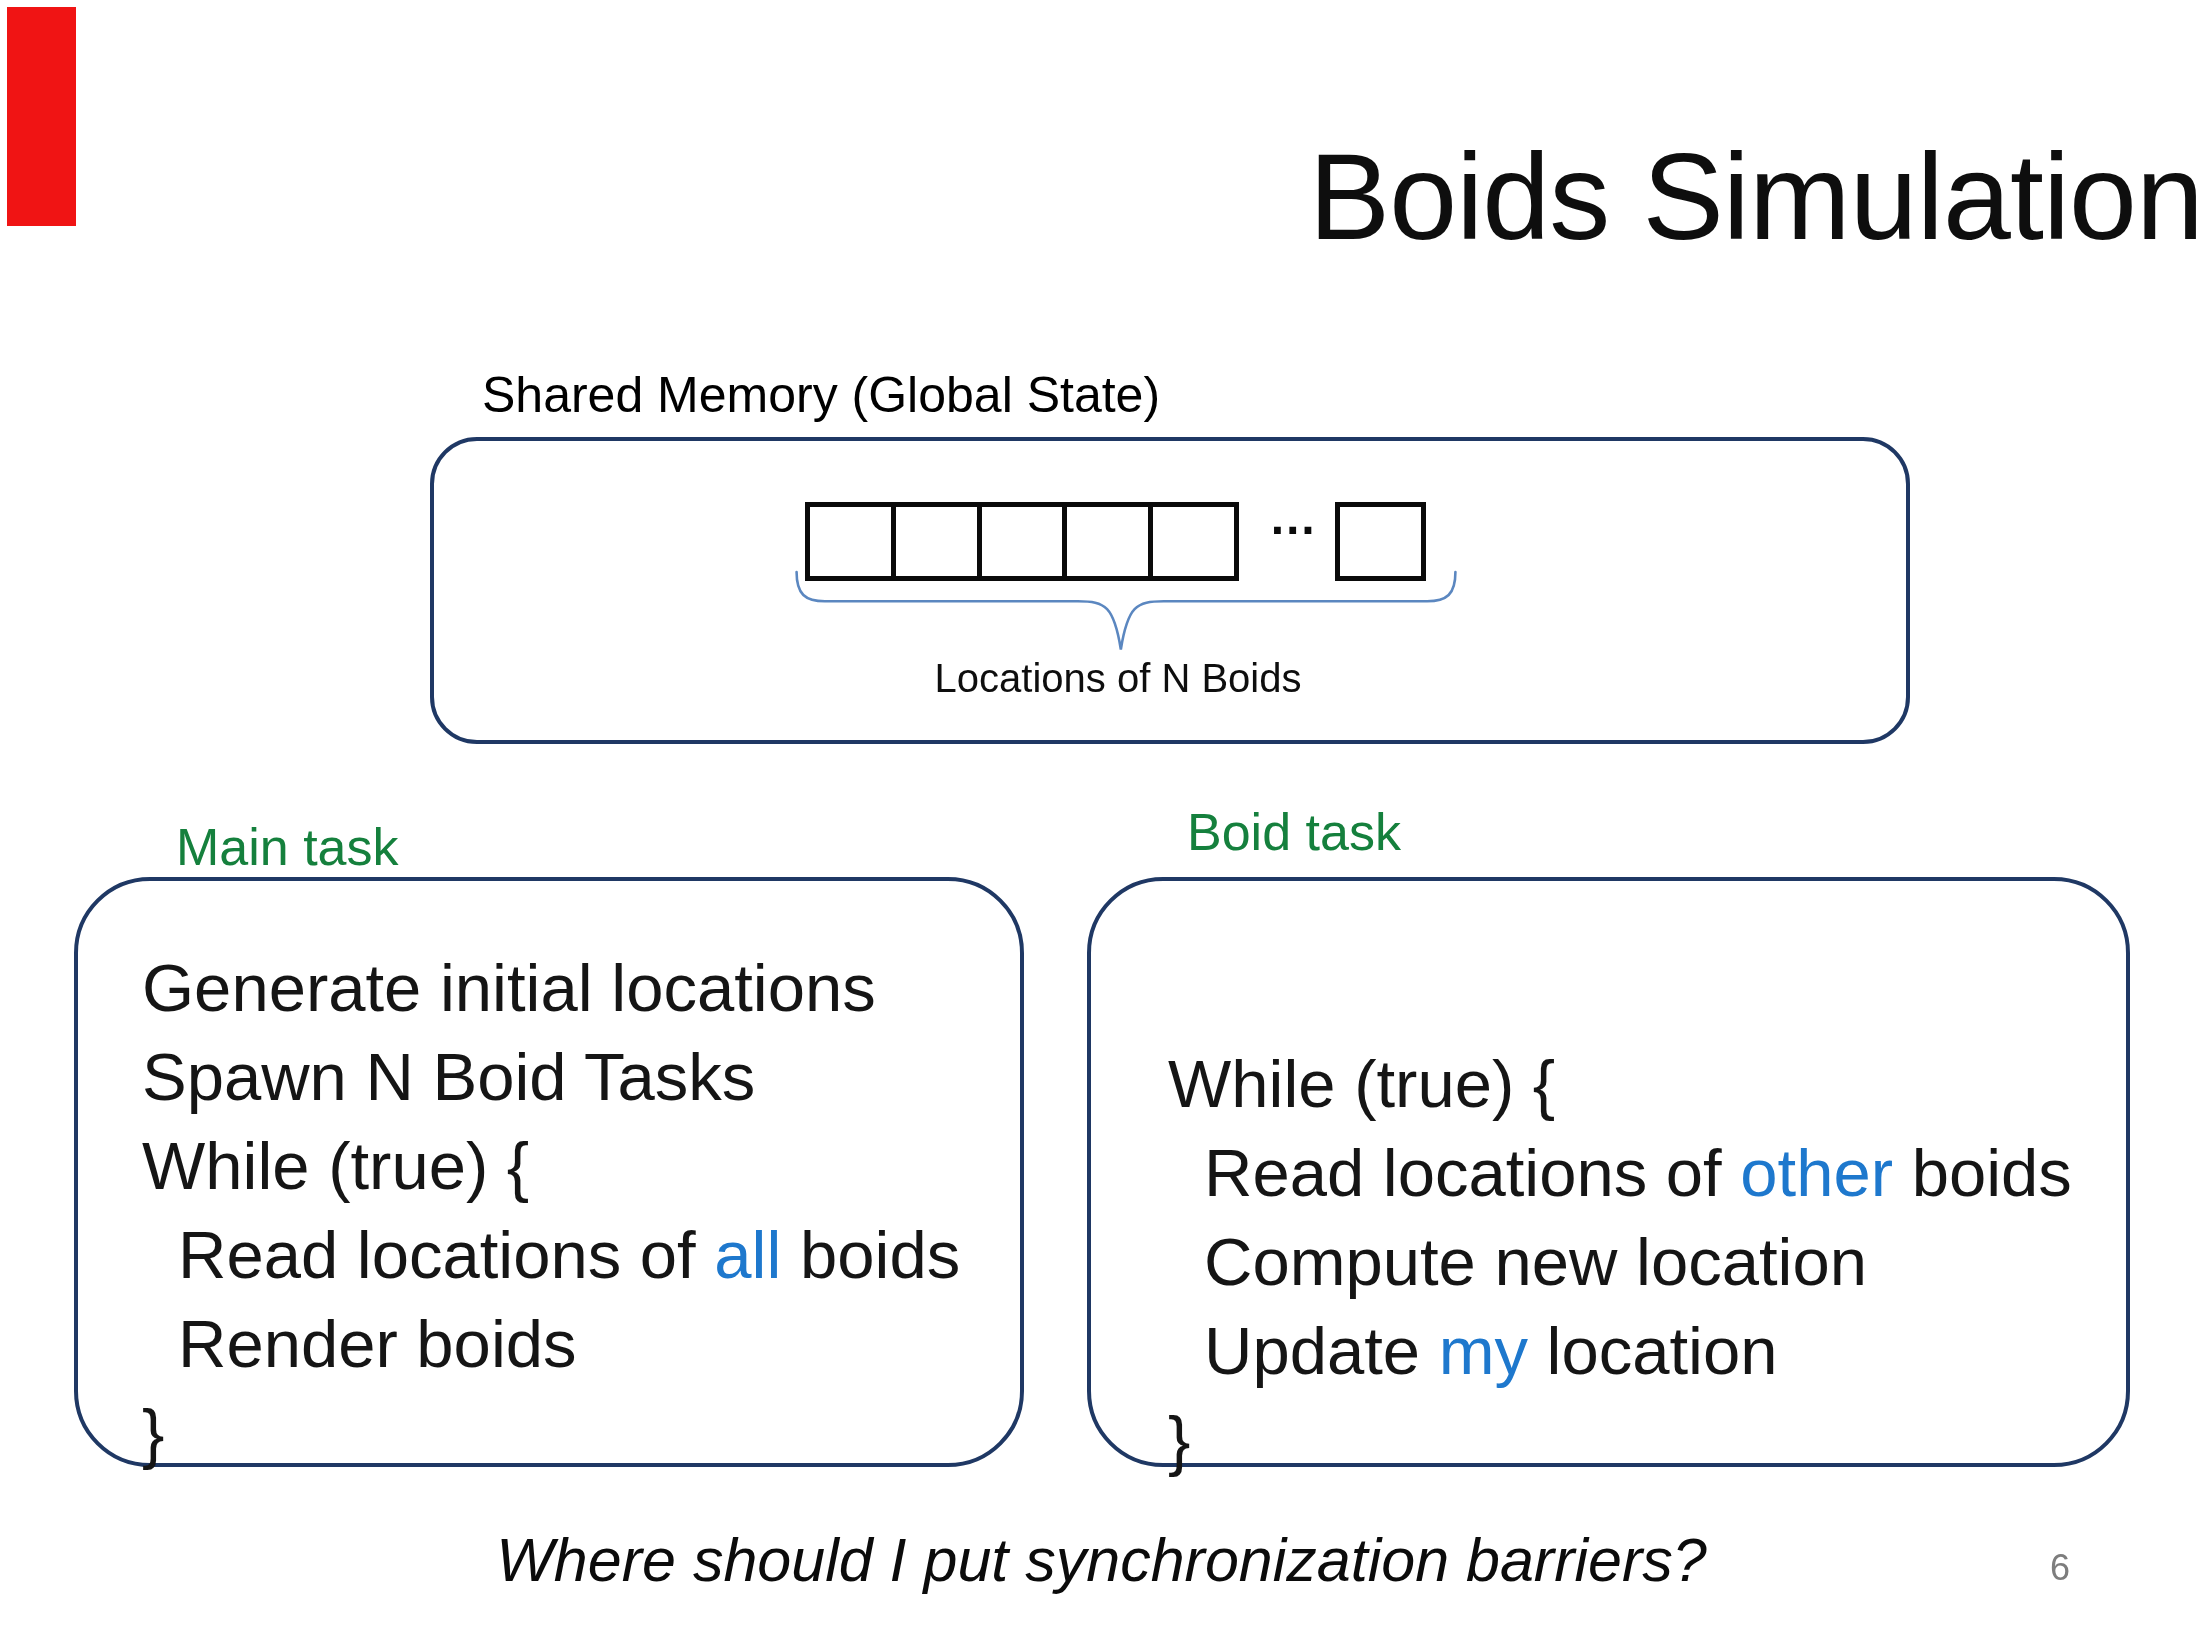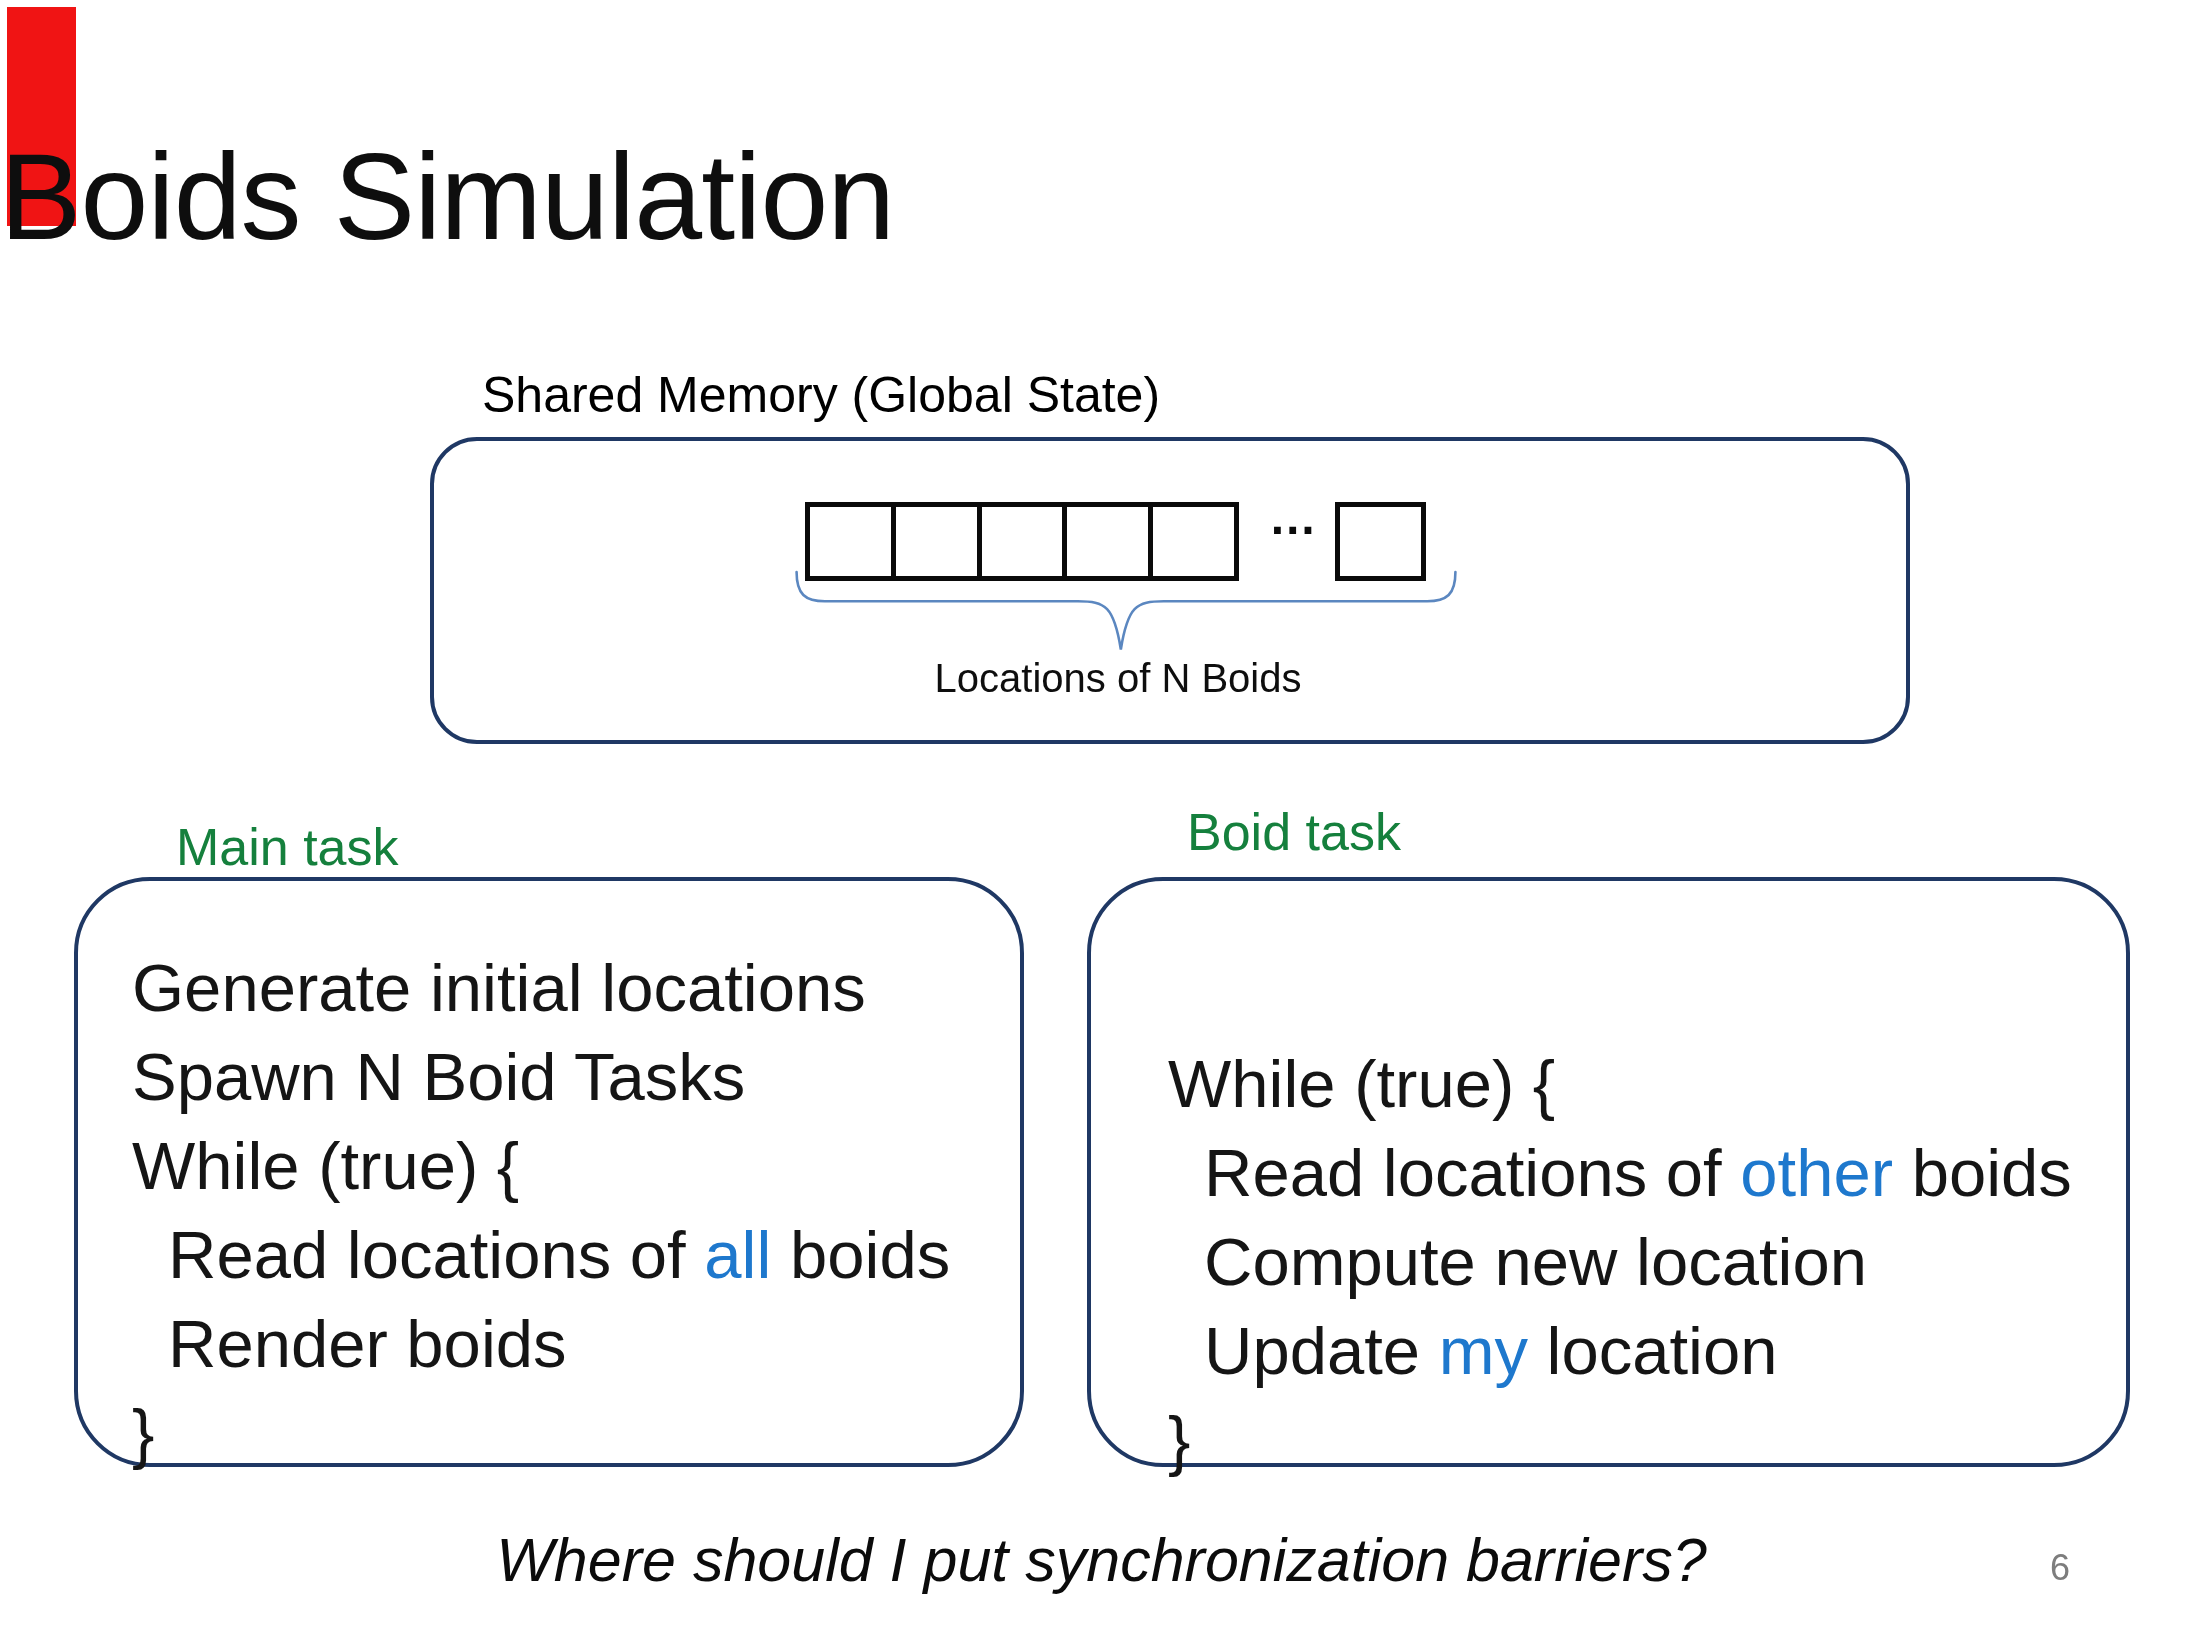--- a/index.html
+++ b/index.html
@@ -9,21 +9,21 @@
     font-family:"Liberation Sans", sans-serif;
     color:#151515;
   }
   .abs{position:absolute;}
 
   
   .red-marker{left:6.9px;top:6.9px;width:69px;height:219px;background:var(--marker-red);}
 
   
   .slide-title{
-    left:0;top:136px;width:2203px;text-align:left;
+    left:0;top:136px;width:2203px;text-align:right;
     font-size:122px;line-height:1.0;letter-spacing:-0.9px;color:#0e0e0e;
   }
 
   
   .shared-label{left:482px;top:368px;font-size:50px;line-height:1.1;color:#000000;}
   .memory-box{
     left:430px;top:437px;width:1480px;height:307px;box-sizing:border-box;
     border:4.3px solid var(--navy);border-radius:47px;background:#fff;
   }
   .cells-row{left:805px;top:502px;height:79px;display:flex;}
@@ -49,21 +49,21 @@
   .task-label{font-size:52px;color:#15803d;line-height:1.1;}
   .main-task-label{left:176px;top:819px;}
   .boid-task-label{left:1187px;top:804px;}
   .task-box{
     box-sizing:border-box;border:4.3px solid var(--navy);border-radius:76px;background:#fff;
   }
   .main-box{left:74px;top:877px;width:950px;height:590px;}
   .boid-box{left:1087px;top:877px;width:1043px;height:590px;}
 
   .code-block{font-size:67px;line-height:89px;white-space:pre;color:#151515;}
-  .main-code{left:132px;top:943px;}
+  .main-code{left:142px;top:943px;}
   .boid-code{left:1168px;top:1039px;}
   .code-line.indent{padding-left:36px;}
   .code-line .accent{color:var(--accent-blue);}
 
   
   .footer-question{
     left:0;top:1525px;width:2203px;text-align:center;
     font-size:61px;font-weight:normal;font-style:italic;color:#0b0b0b;
   }
   .page-number{left:2050px;top:1547px;font-size:36px;color:var(--page-gray);}

